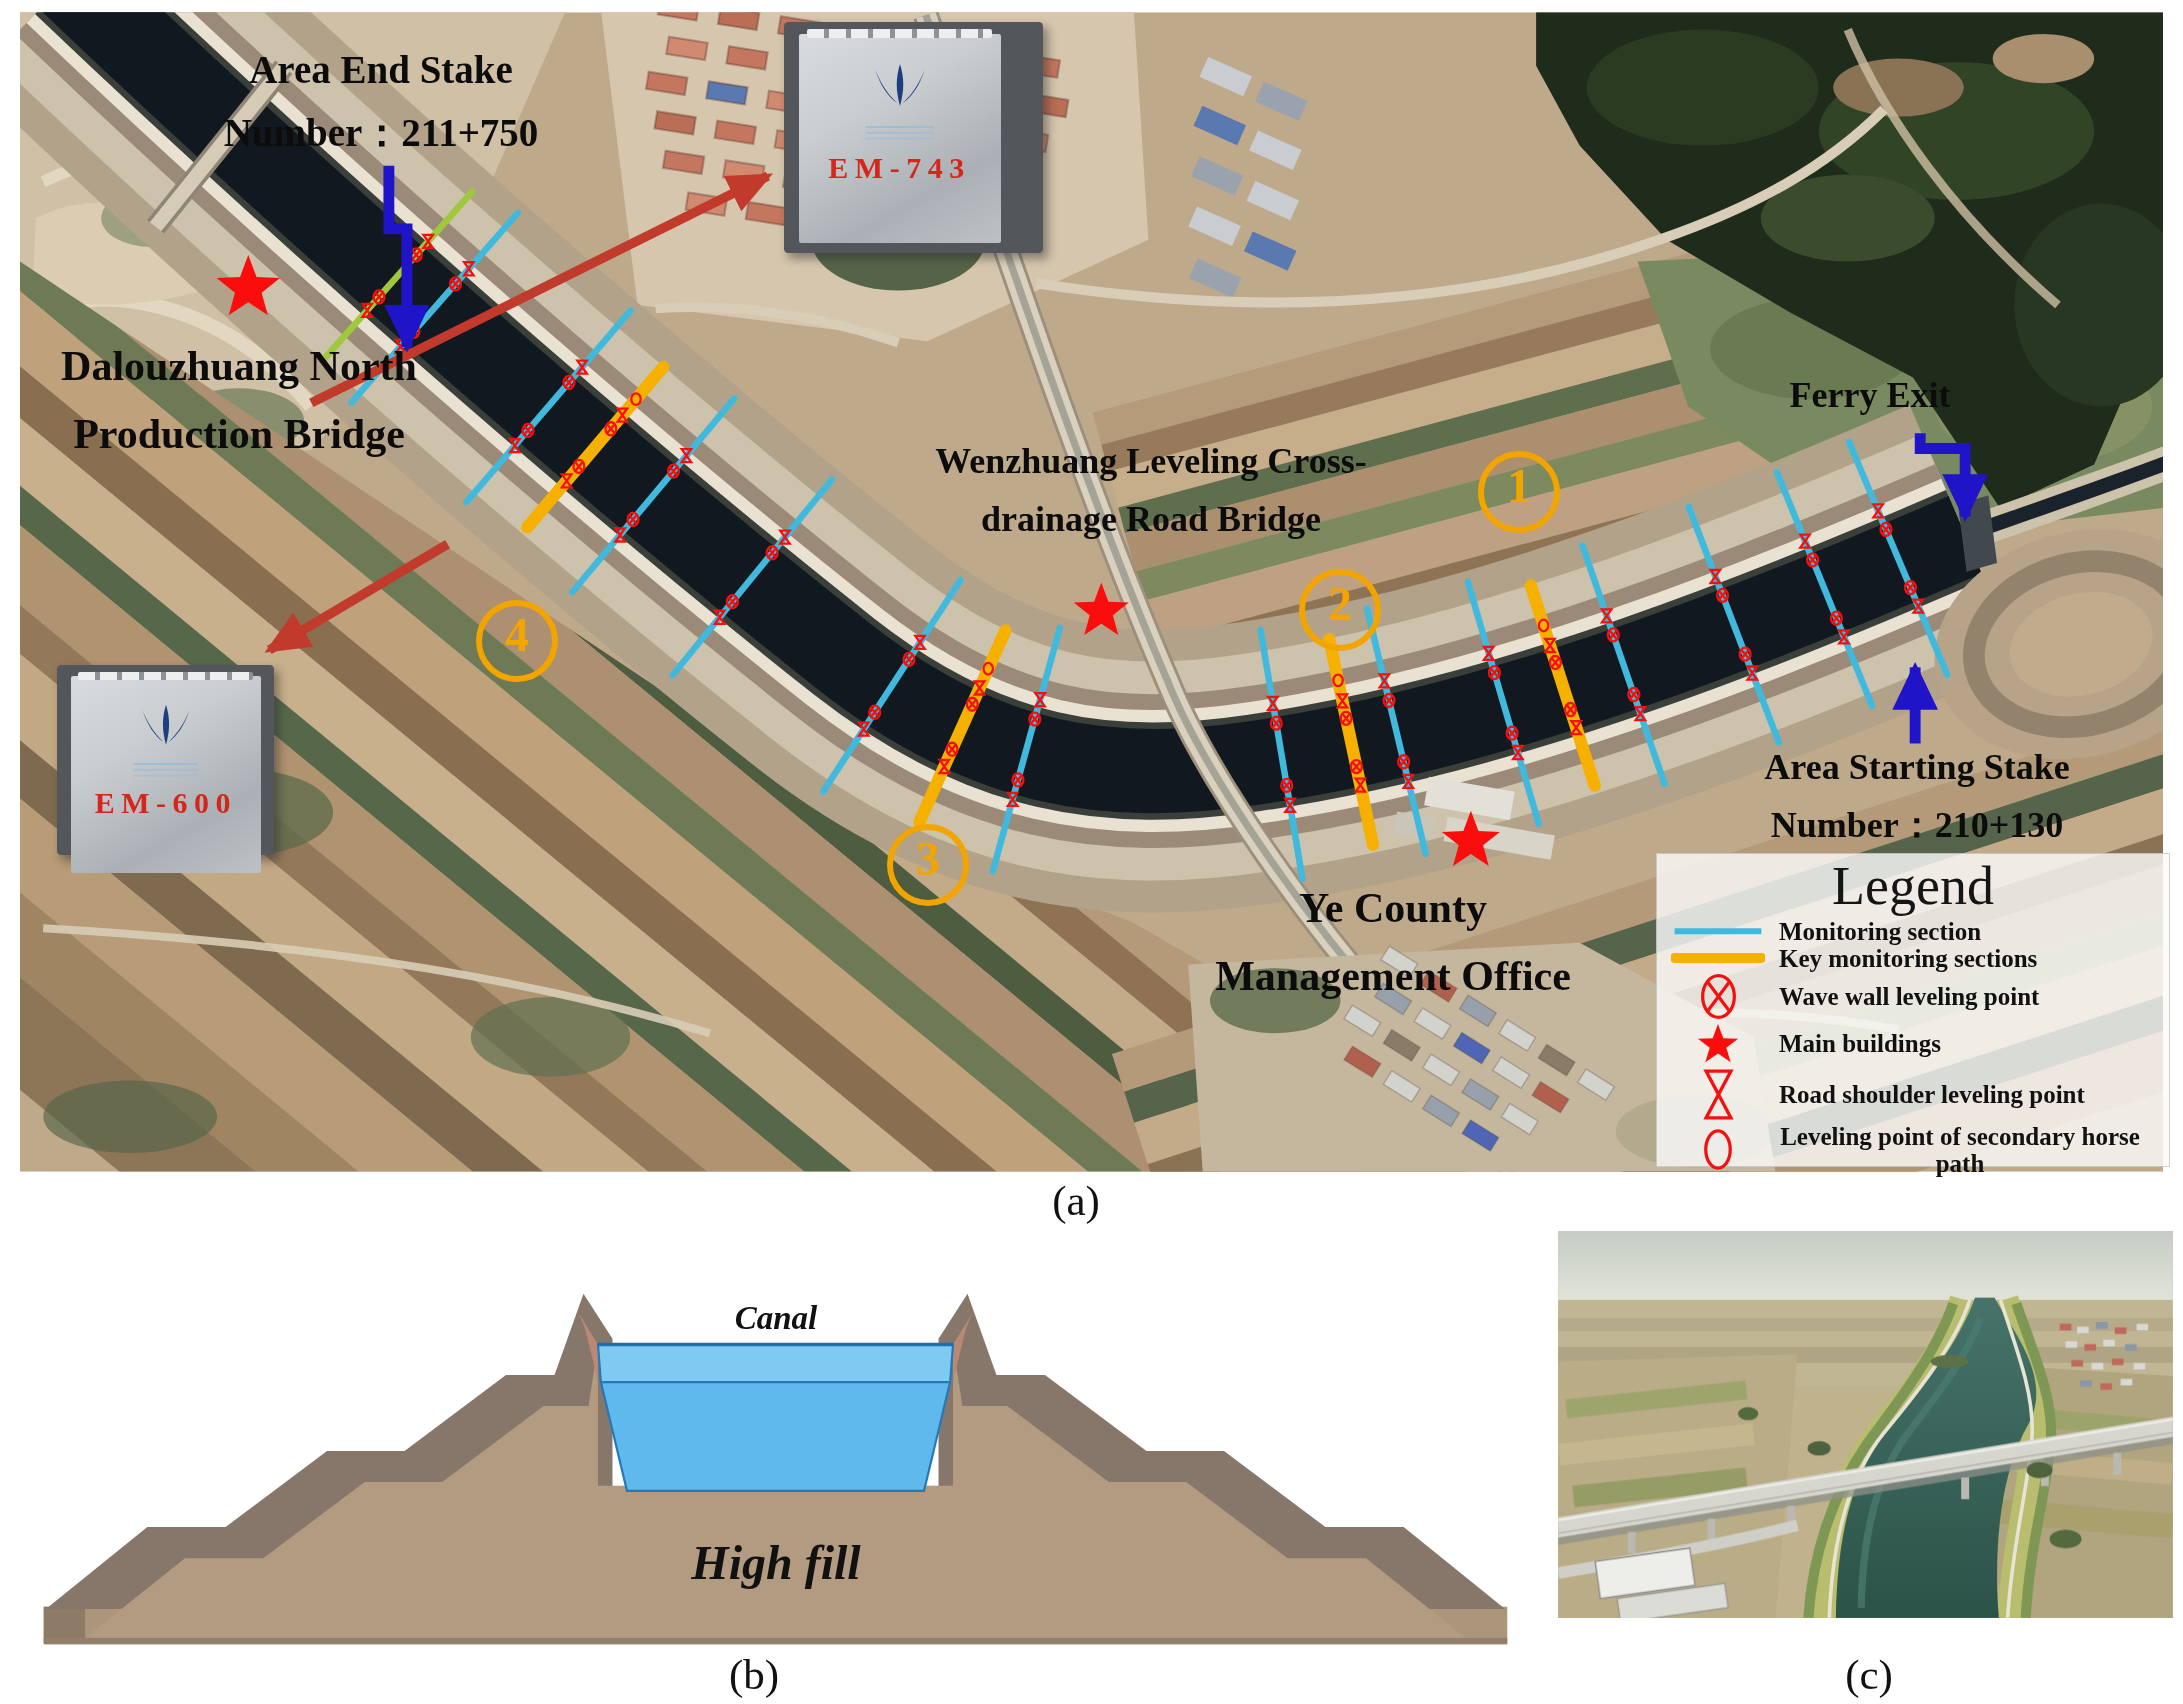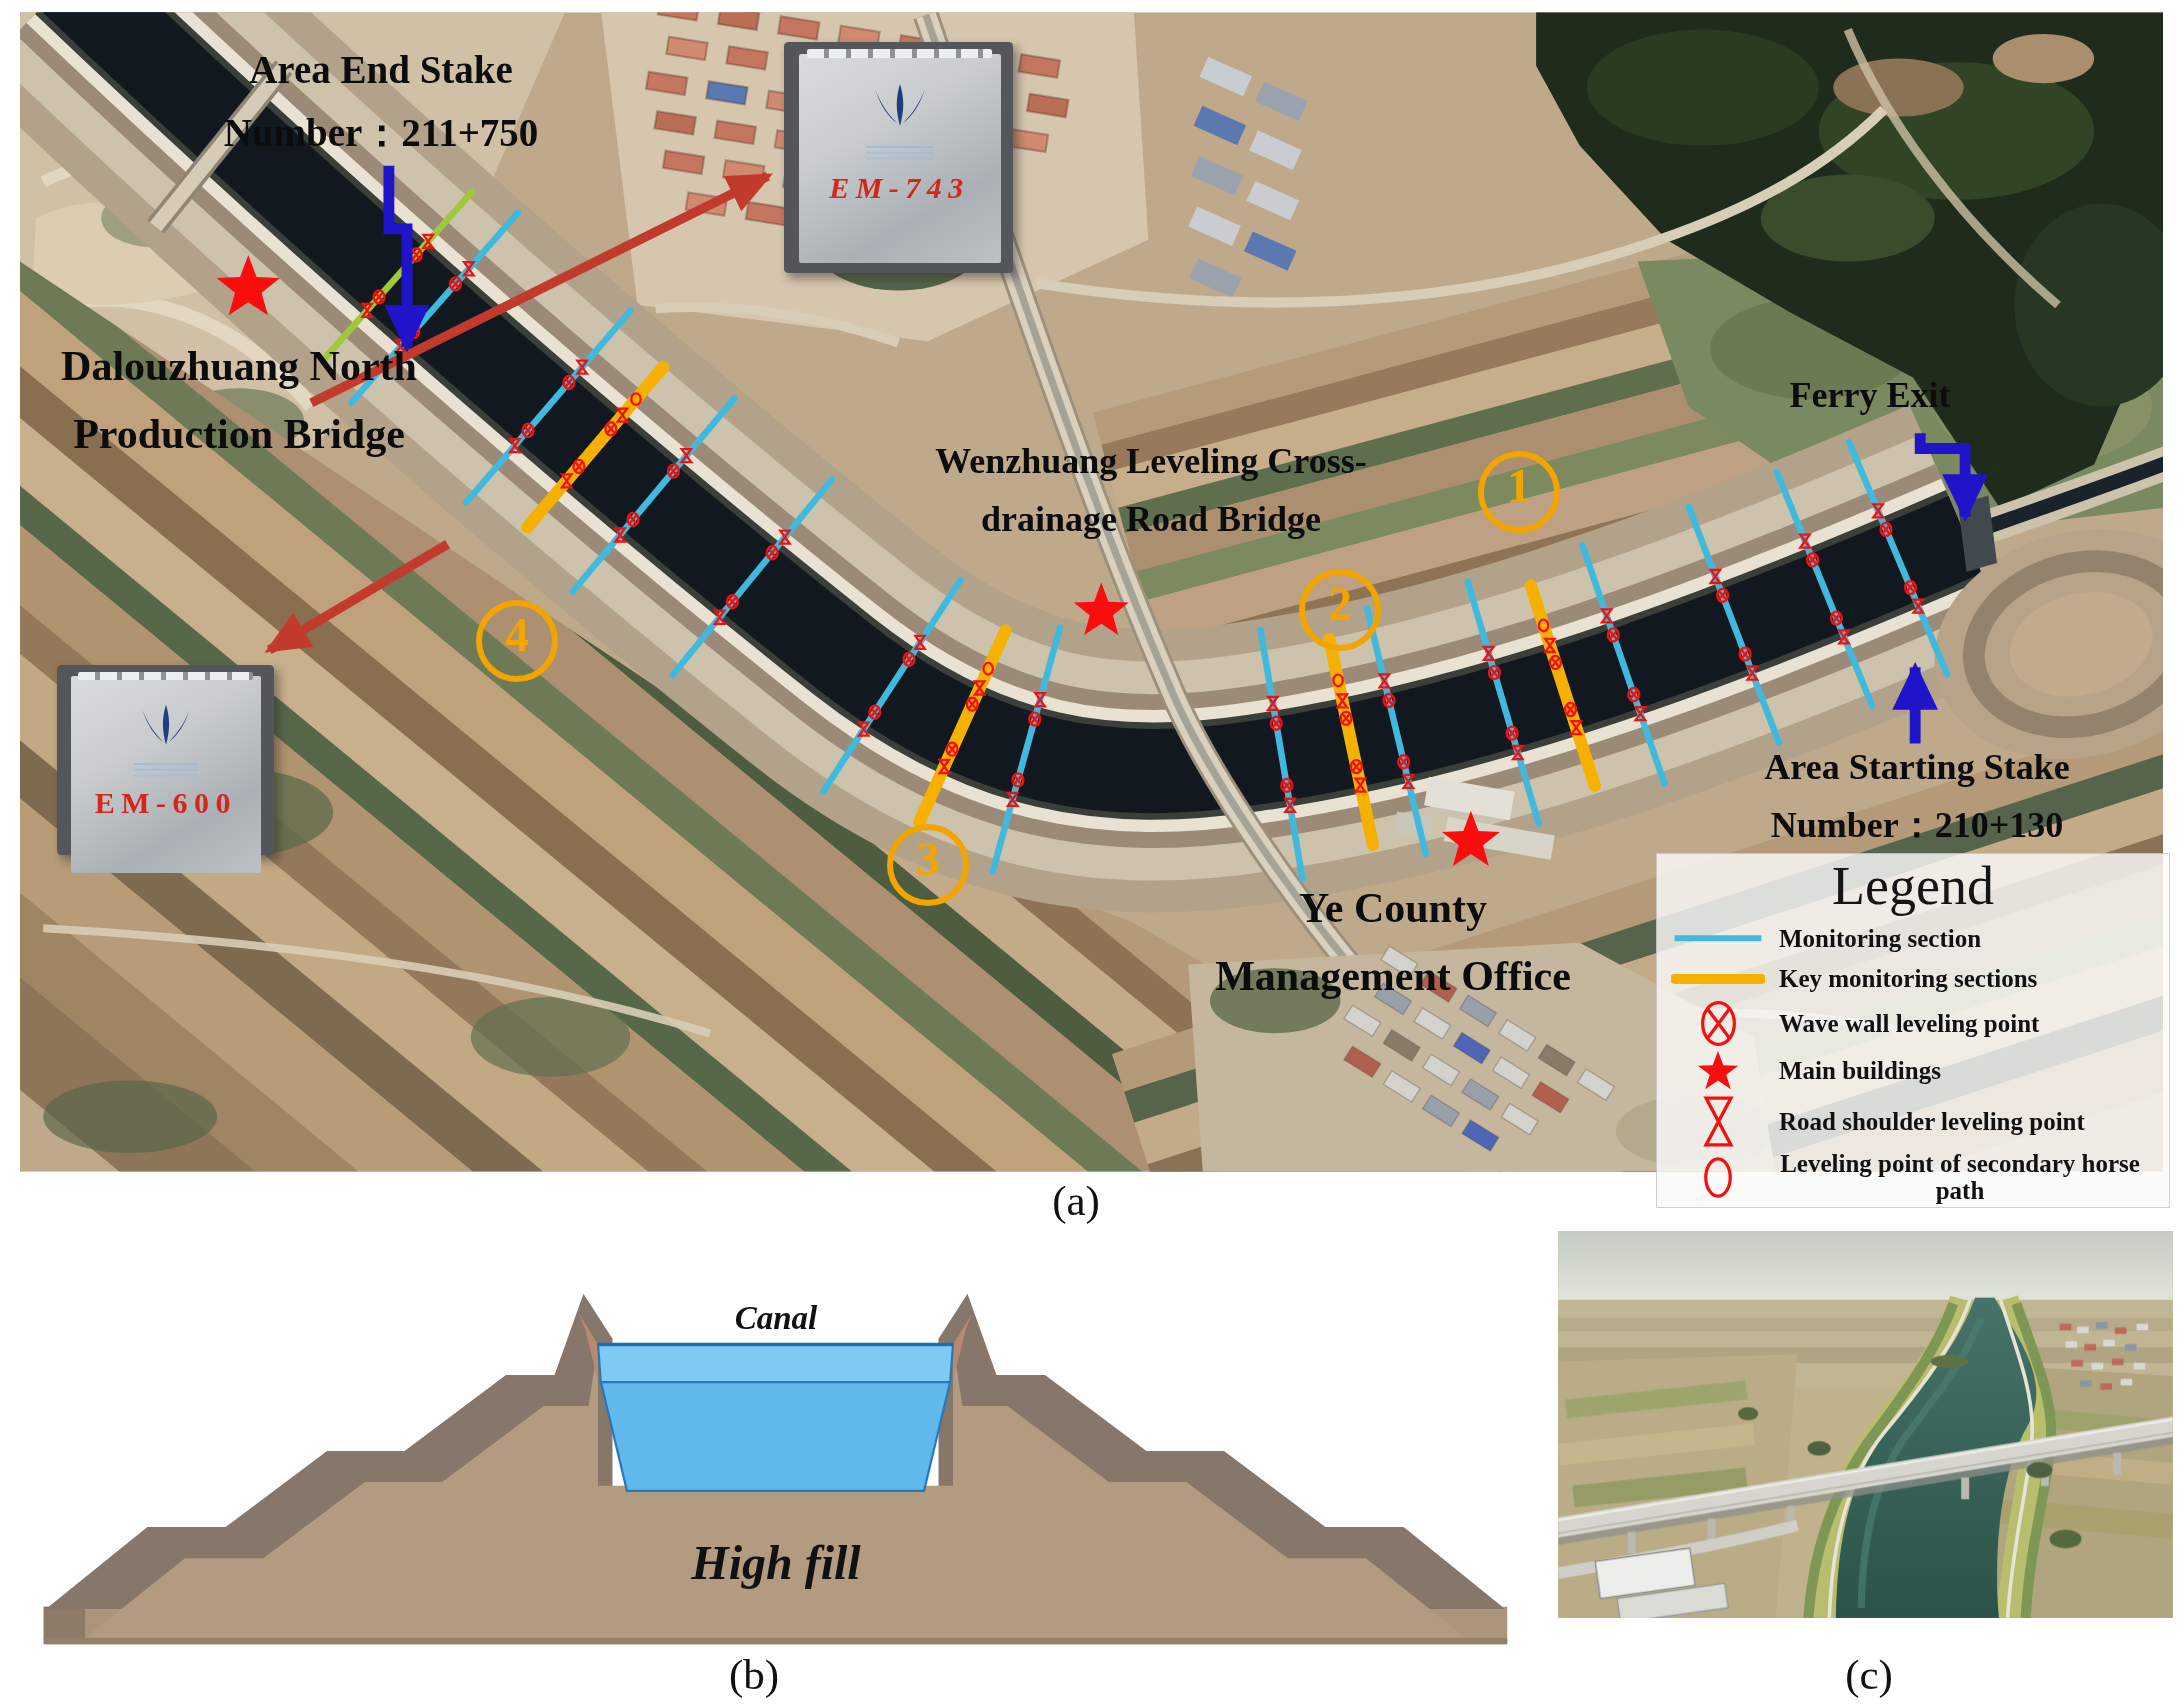--- a/index.html
+++ b/index.html
@@ -31,21 +31,21 @@
             border-radius:2.2px;}
   .em-hinge{position:absolute;left:4%;top:-4.3px;width:92%;height:8.7px;border-radius:2.2px;
             background:repeating-linear-gradient(90deg,#eceef0 0 17.4px,#8d9297 17.4px 22px);}
   .em-logo{position:absolute;left:50%;top:13%;transform:translateX(-50%);}
   .em-sub{position:absolute;left:50%;top:44%;transform:translateX(-50%);width:34%;height:2.2px;
           background:rgba(150,185,220,.8);box-shadow:0 5.8px 0 rgba(150,185,220,.6), 0 11.6px 0 rgba(150,185,220,.45);}
   .em-text{position:absolute;left:0;right:0;top:56%;text-align:center;color:#d5261b;
            font-weight:bold;font-size:30px;letter-spacing:6.5px;}
 
   
-  .legend{position:absolute;left:1656px;top:853px;width:514px;height:355px;
+  .legend{position:absolute;left:1656px;top:853px;width:514px;height:314px;
           background:rgba(250,250,249,0.82);border:1.4px solid rgba(130,130,130,.35);
           z-index:8;display:flex;flex-direction:column;padding:4.3px 0 2.9px 0;box-sizing:border-box;}
   .legend-title{text-align:center;font-size:54px;color:#151515;line-height:1.05;margin-bottom:2.9px;}
   .legend-row{display:flex;align-items:center;flex:1;}
   .legend-sym{width:122px;display:flex;justify-content:center;align-items:center;flex:0 0 122px;}
   .legend-lbl{font-weight:bold;font-size:25px;color:#111;line-height:1.08;text-align:center;}
   .legend-lbl.center{text-align:center;width:362px;}
 
   
   .panel-label{position:absolute;transform:translate(-50%,-50%);font-size:43px;color:#111;z-index:2;}
@@ -572,21 +572,21 @@
       <g>
         <path d="M430,555 L1060,242" stroke="#c23a2c" stroke-width="13" fill="none" marker-end="url(#mR)"></path>
         <path d="M618,750 L372,896" stroke="#c23a2c" stroke-width="13" fill="none" marker-end="url(#mR)"></path>
         <path d="M537,228 L537,315 L562,315 L562,478" stroke="#1f14c8" stroke-width="15" fill="none" marker-end="url(#mB)"></path>
         <path d="M2650,597 L2650,618 L2712,618 L2712,712" stroke="#1f14c8" stroke-width="15" fill="none" marker-end="url(#mB)"></path>
         <path d="M2643,1025 L2643,920" stroke="#1f14c8" stroke-width="15" fill="none" marker-end="url(#mB)"></path>
       </g>
     </g>
   </svg>
 
-  <div class="em-sign" style="left:784px;top:42px;width:229px;height:231px;font-style:italic;">
+  <div class="em-sign" style="left:784px;top:22px;width:259px;height:231px;">
     <div class="em-panel" style="left:14.5px;top:11.6px;width:202px;height:209px;">
       <div class="em-hinge"></div>
       <svg class="em-logo" width="61" height="58" viewBox="0 0 42 40">
         <path d="M21,2 C18,12 18,20 21,31 C24,20 24,12 21,2 Z" fill="#1d3f7f"></path>
         <path d="M4,6 C8,16 12,22 19,29 C13,25 7,16 4,6 Z" fill="#1d3f7f"></path>
         <path d="M38,6 C34,16 30,22 23,29 C29,25 35,16 38,6 Z" fill="#1d3f7f"></path>
       </svg>
       <div class="em-sub"></div>
       <div class="em-text">EM-743</div>
     </div>

